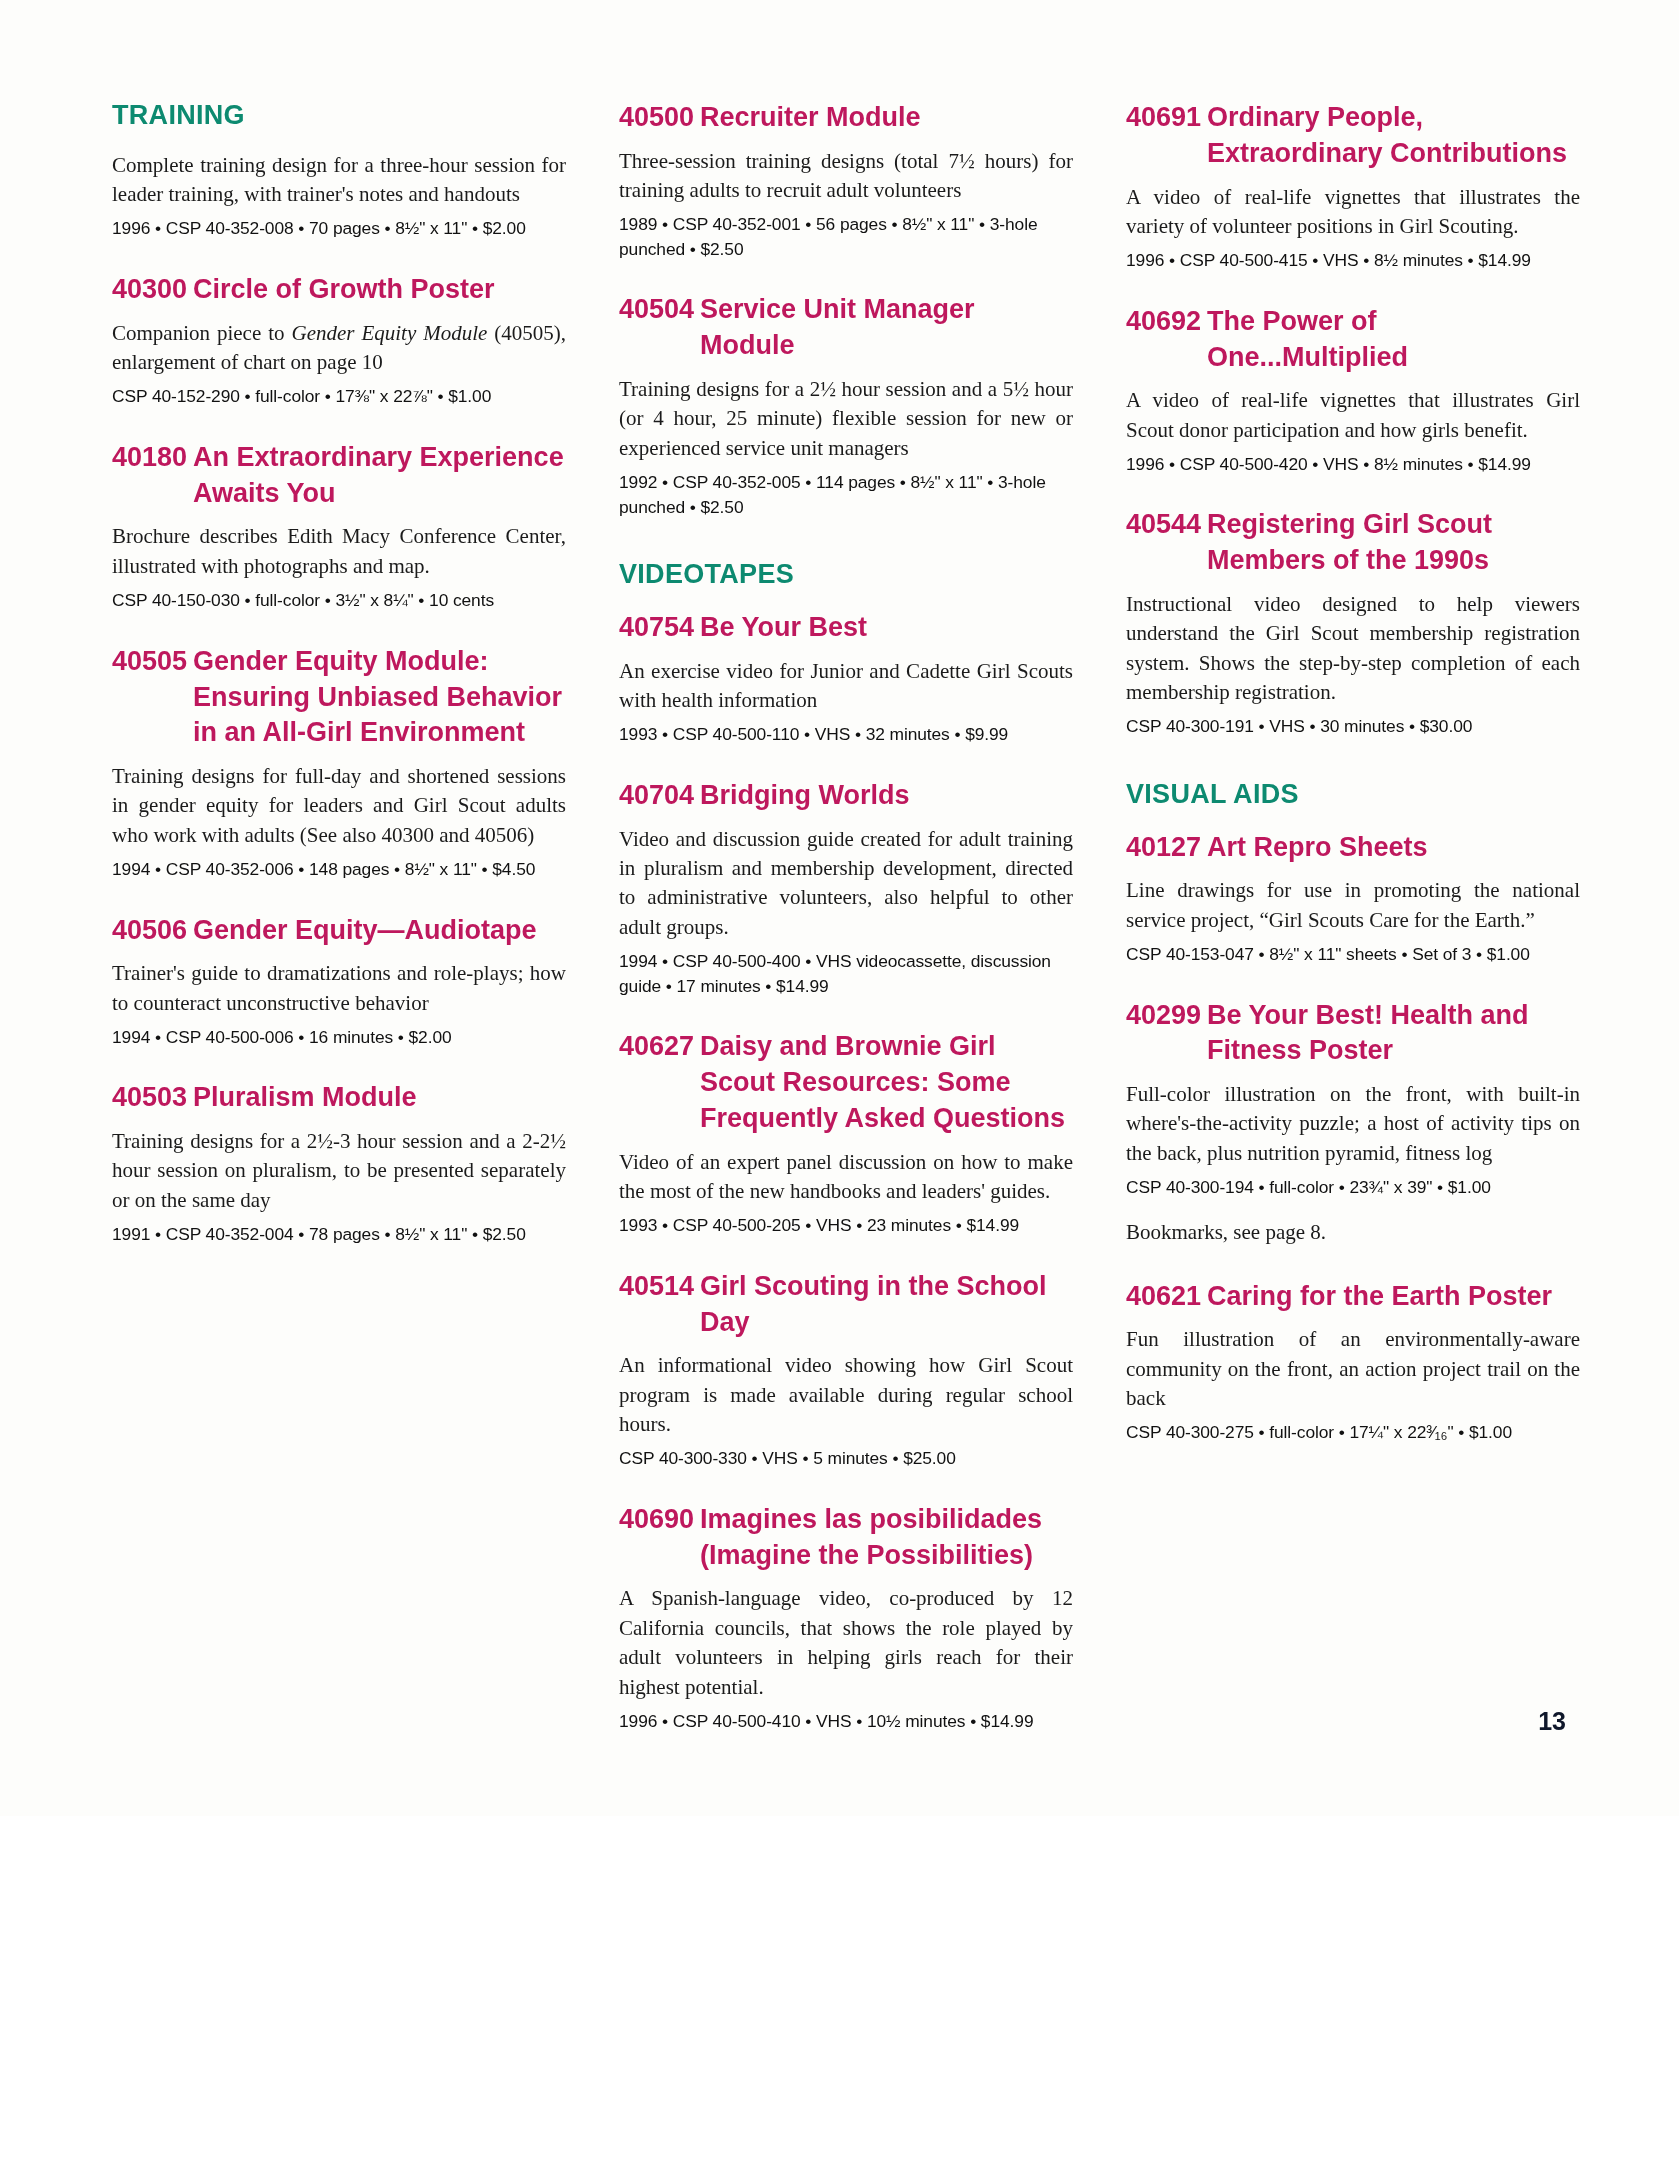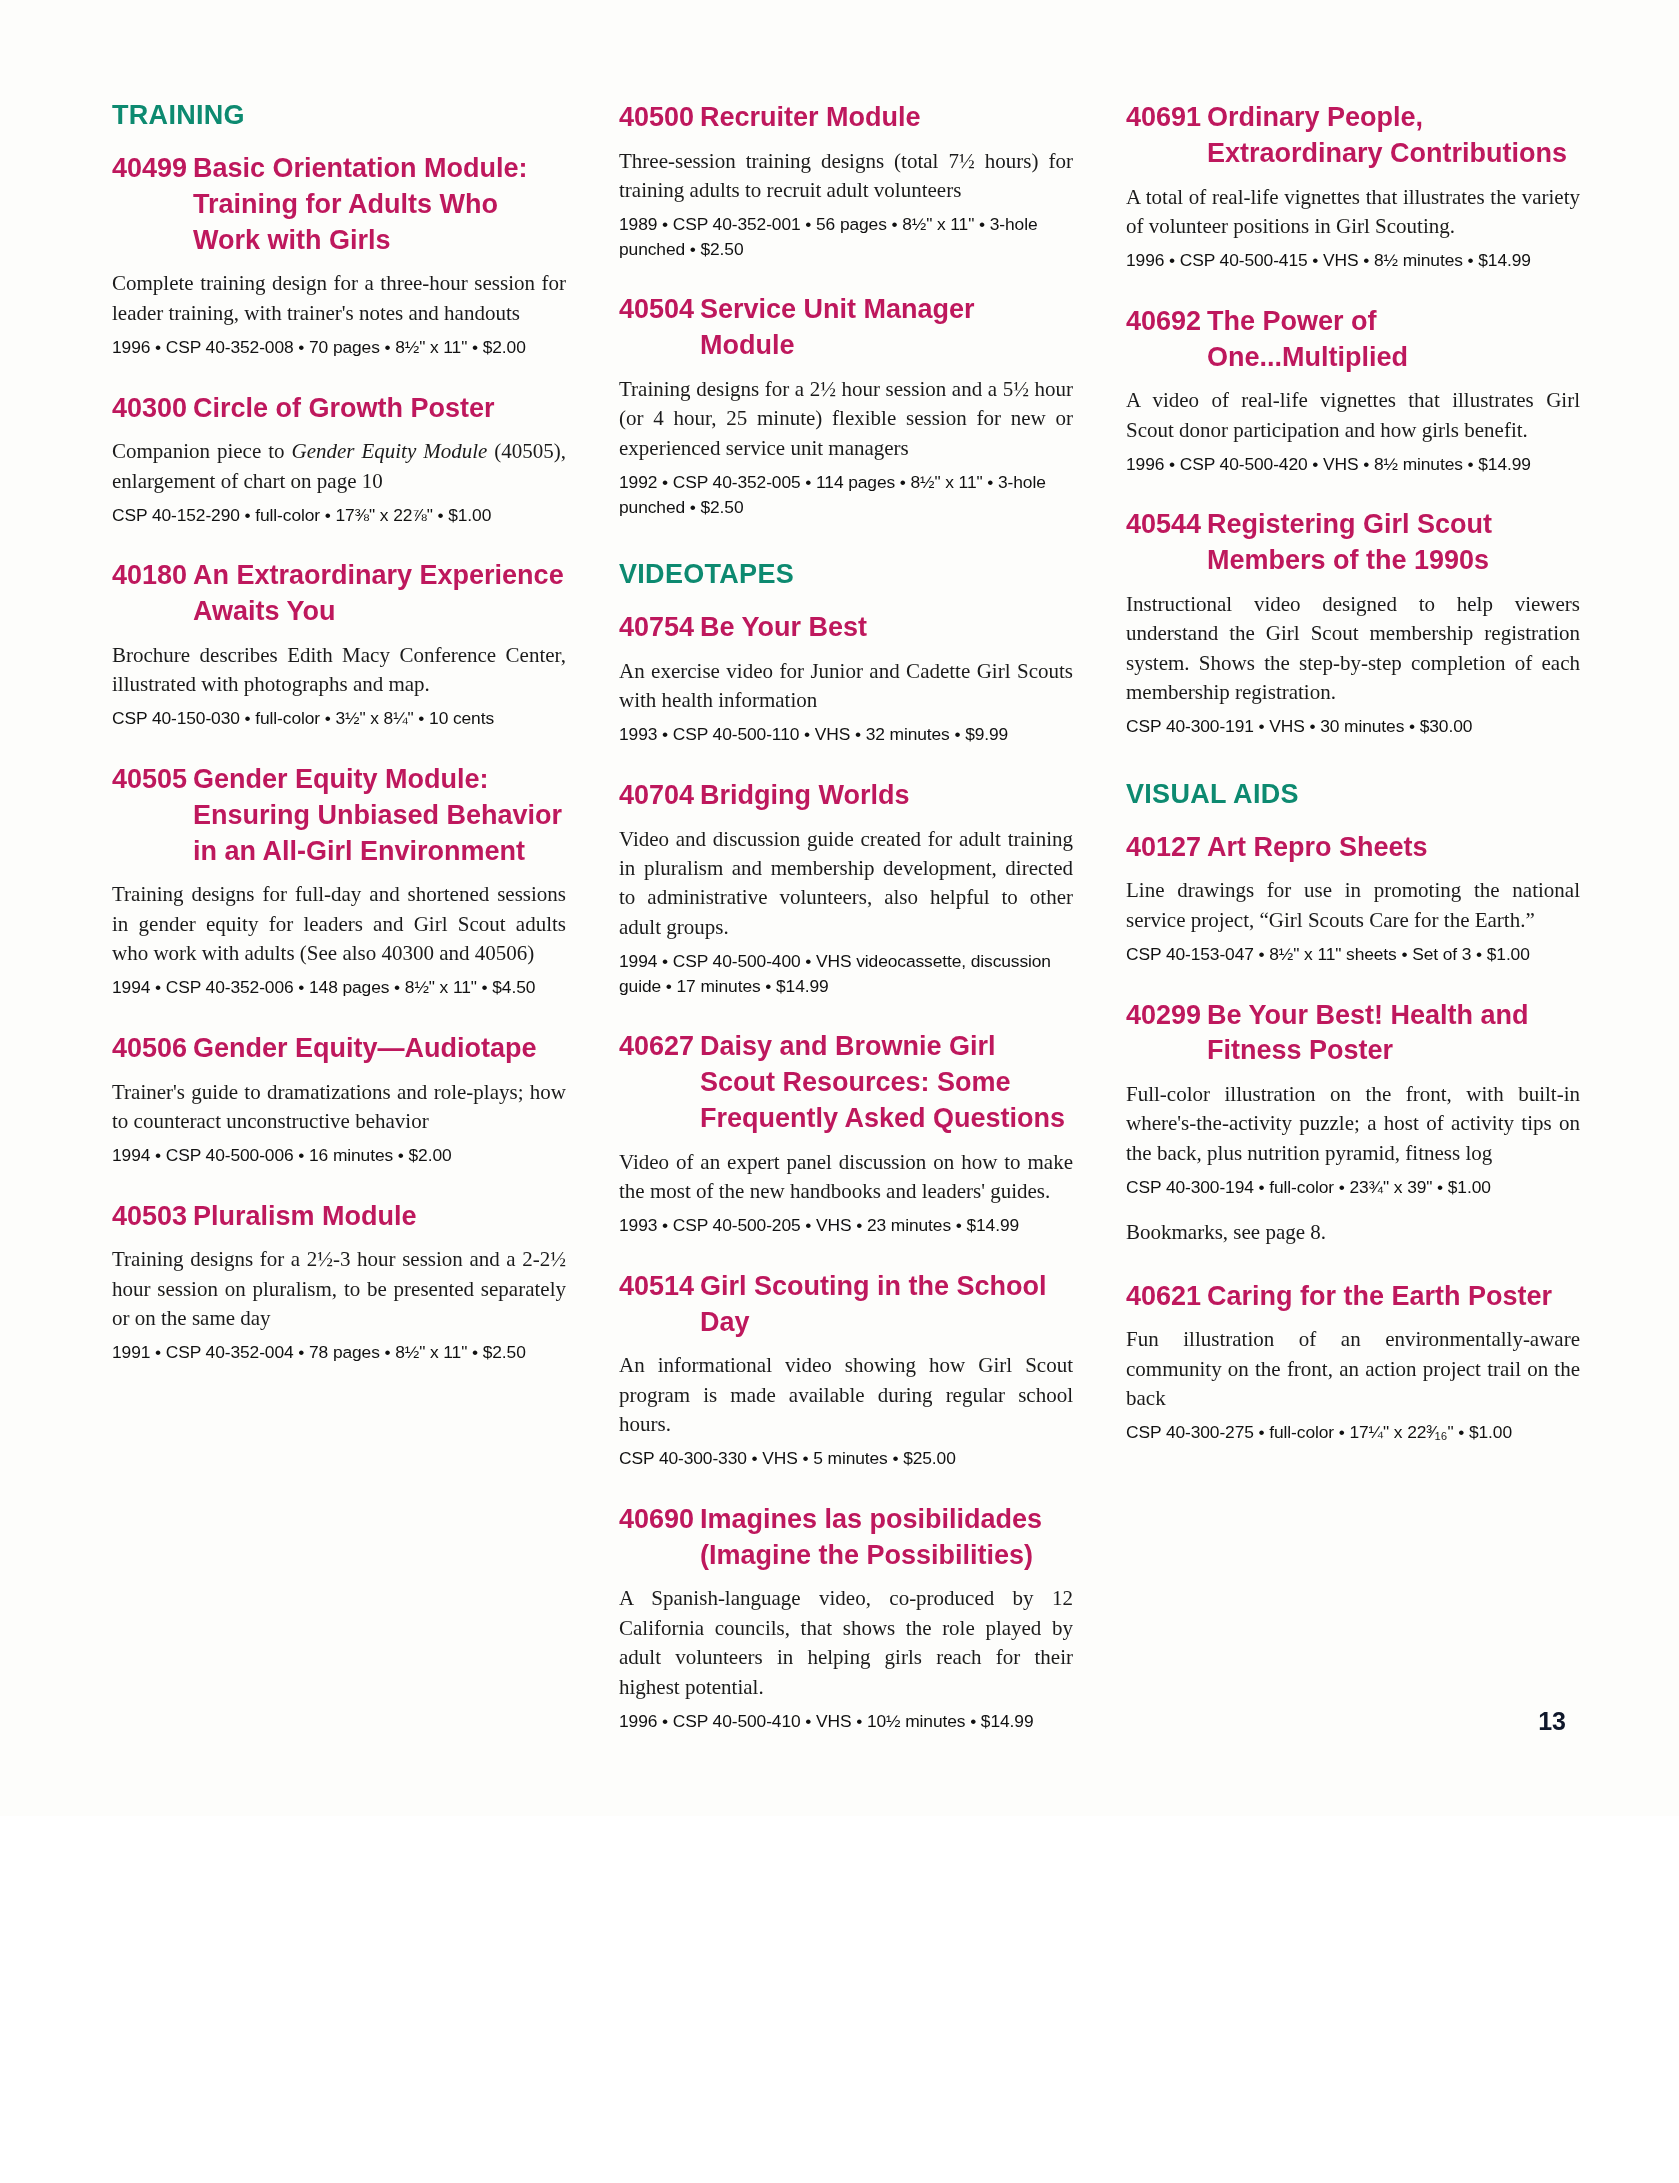--- a/index.html
+++ b/index.html
@@ -106,24 +106,20 @@
   .col-3 { padding-top: 0px; }
 </style>
 </head>
 <body>
 
 <div class="page">
   <div class="columns" id="columns">
       <div class="col col-1">
         <div class="section-title">TRAINING</div>
         <div class="entry">
-          <div class="entry-head">
-            <span class="entry-num">40499</span>
-            <span class="entry-title">Basic Orientation Module: Training for Adults Who Work with Girls</span>
-          </div>
           <p class="desc">Complete training design for a three-hour session for leader training, with trainer's notes and handouts</p>
           <p class="meta">1996 • CSP 40-352-008 • 70 pages • 8½" x 11" • $2.00</p>
         </div>
         <div class="entry">
           <div class="entry-head">
             <span class="entry-num">40300</span>
             <span class="entry-title">Circle of Growth Poster</span>
           </div>
           <p class="desc">Companion piece to <em>Gender Equity Module</em> (40505), enlargement of chart on page 10</p>
           <p class="meta">CSP 40-152-290 • full-color • 17⅜" x 22⅞" • $1.00</p>
@@ -219,21 +215,21 @@
           <p class="desc">A Spanish-language video, co-produced by 12 California councils, that shows the role played by adult volunteers in helping girls reach for their highest potential.</p>
           <p class="meta">1996 • CSP 40-500-410 • VHS • 10½ minutes • $14.99</p>
         </div>
       </div>
       <div class="col col-3">
         <div class="entry">
           <div class="entry-head">
             <span class="entry-num">40691</span>
             <span class="entry-title">Ordinary People, Extraordinary Contributions</span>
           </div>
-          <p class="desc">A total of real-life vignettes that illustrates the variety of volunteer positions in Girl Scouting.</p>
+          <p class="desc">A video of real-life vignettes that illustrates the variety of volunteer positions in Girl Scouting.</p>
           <p class="meta">1996 • CSP 40-500-415 • VHS • 8½ minutes • $14.99</p>
         </div>
         <div class="entry">
           <div class="entry-head">
             <span class="entry-num">40692</span>
             <span class="entry-title">The Power of One...Multiplied</span>
           </div>
           <p class="desc">A video of real-life vignettes that illustrates Girl Scout donor participation and how girls benefit.</p>
           <p class="meta">1996 • CSP 40-500-420 • VHS • 8½ minutes • $14.99</p>
         </div>

